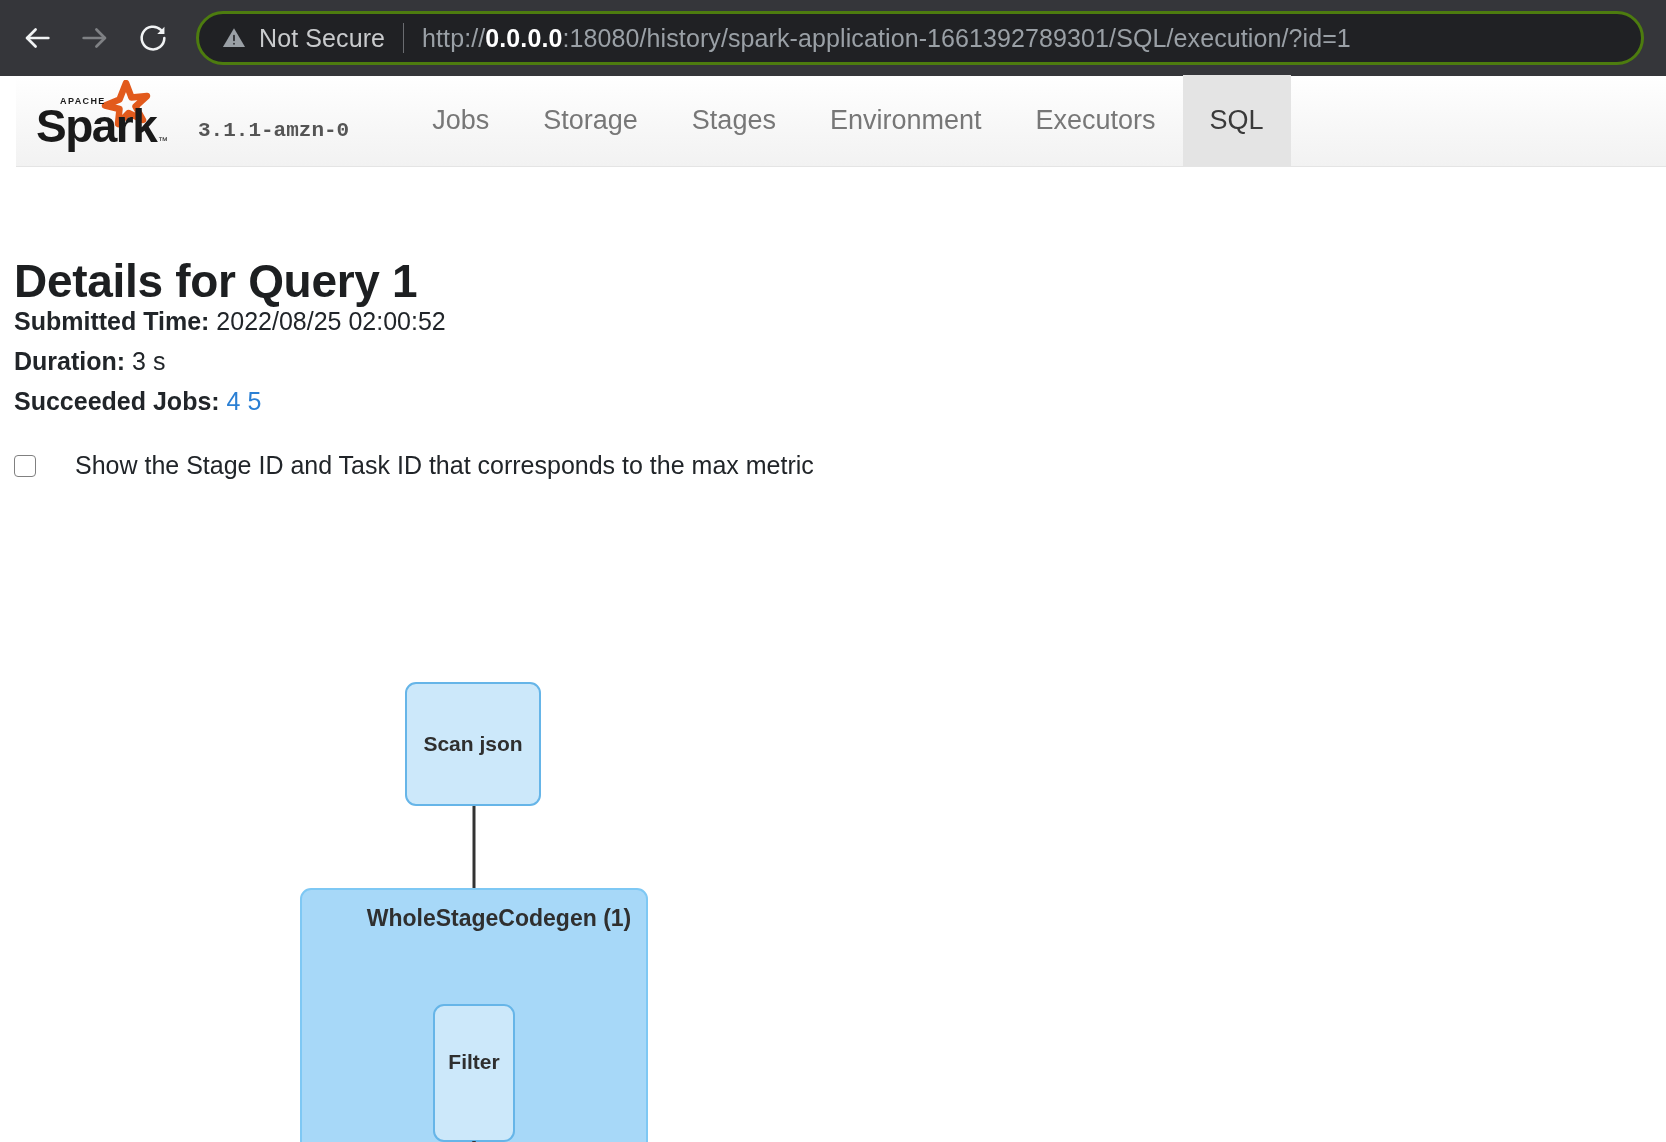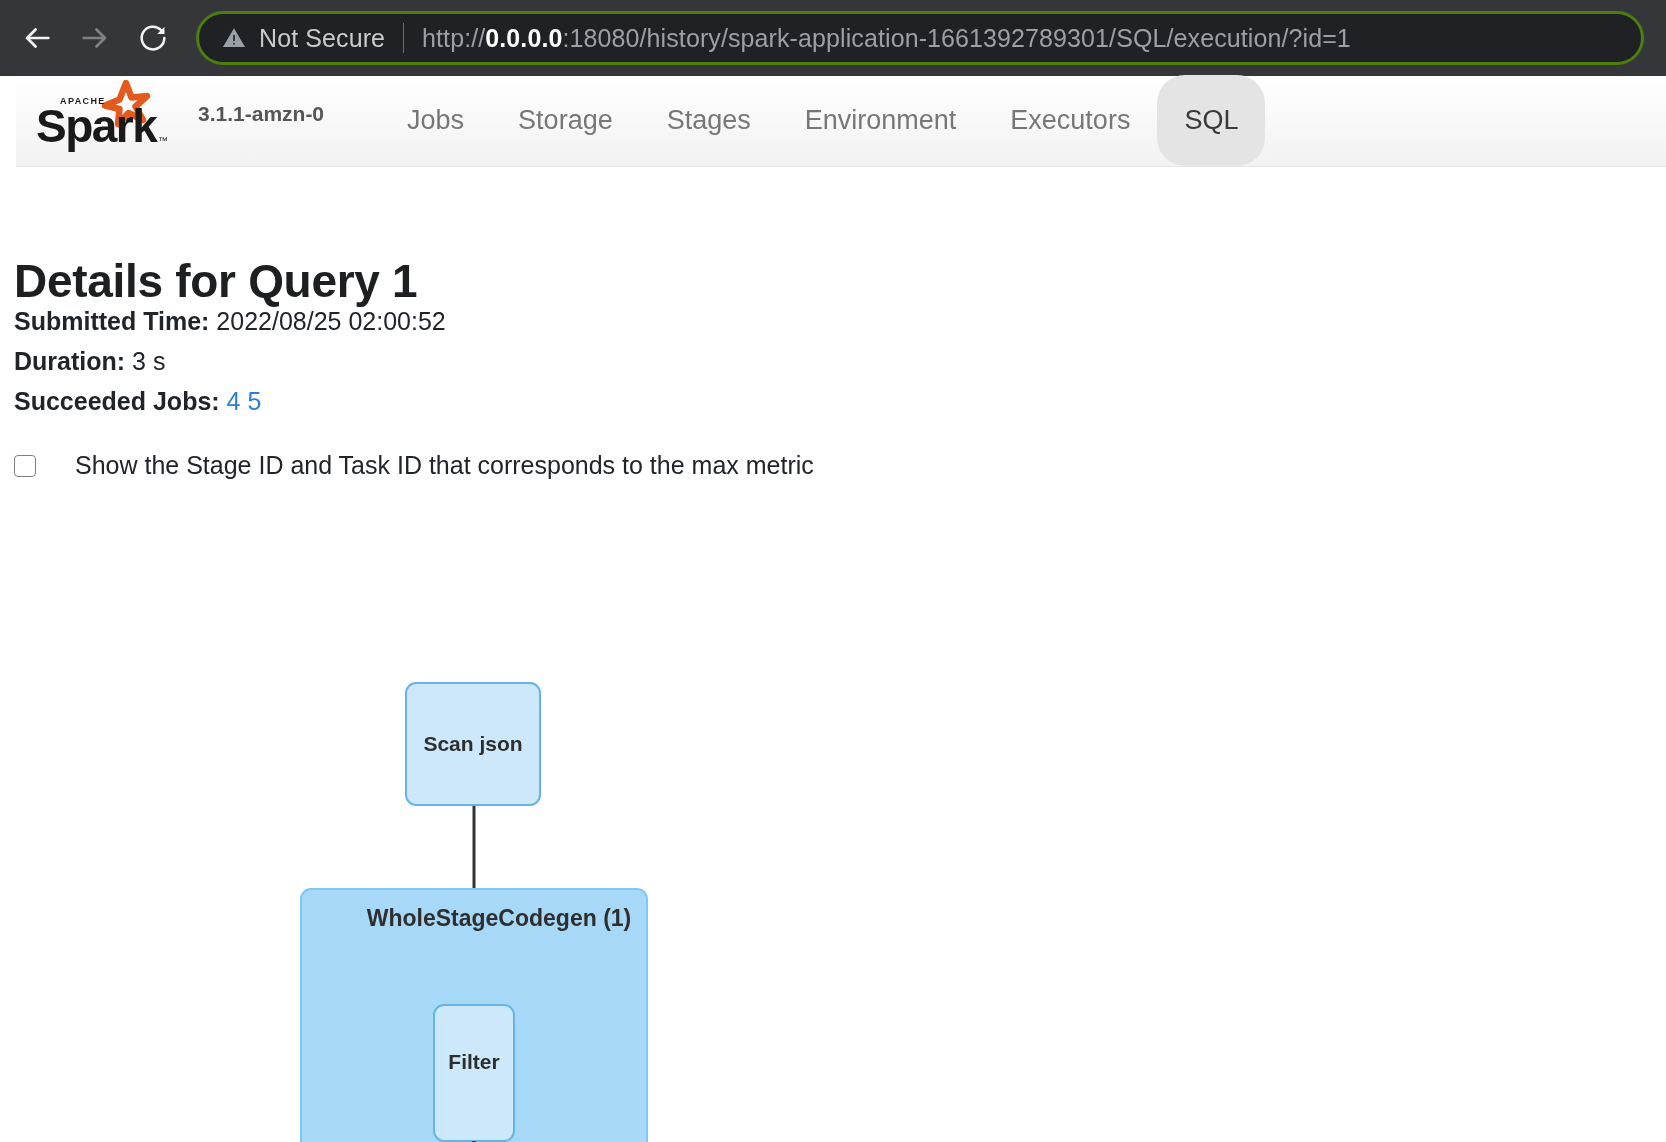--- a/index.html
+++ b/index.html
@@ -76,37 +76,37 @@
   #brand {
     display: flex; align-items: flex-end;
     height: 91px;
     padding-left: 14px; padding-bottom: 14px;
     flex: 0 0 auto;
   }
   #spark-logo { position: relative; width: 150px; height: 72px; flex: 0 0 auto; }
   #spark-logo svg { position: absolute; left: 0; top: 0; }
   #spark-version {
     font-size: 21px; font-weight: 700; color: #555555;
-    margin-left: 18px; margin-bottom: 26px;
-    white-space: nowrap;
+    margin-left: 18px; margin-bottom: 10px;
+    white-space: nowrap;
+    font-family: Liberation Mono, monospace;
   }
   #nav-tabs { display: flex; align-items: stretch; height: 91px; margin-left: 56px; }
   .nav-tab {
     display: flex; align-items: center; 
     padding: 0 27px;
     font-size: 27px;
     color: #777777;
     height: 91px;
     white-space: nowrap;
     cursor: pointer;
   }
   .nav-tab.active {
     background: #e4e4e4;
     color: #3a3a3a;
-    border-radius: 28px;
   }
 
   
   #page-body { position: absolute; left: 0; top: 167px; width: 1666px; height: 975px; }
 
   #page-title {
     position: absolute; left: 14px; top: 56px;
     font-size: 46px; font-weight: 700; color: #1d1f21;
     letter-spacing: -0.3px;
     white-space: nowrap;

